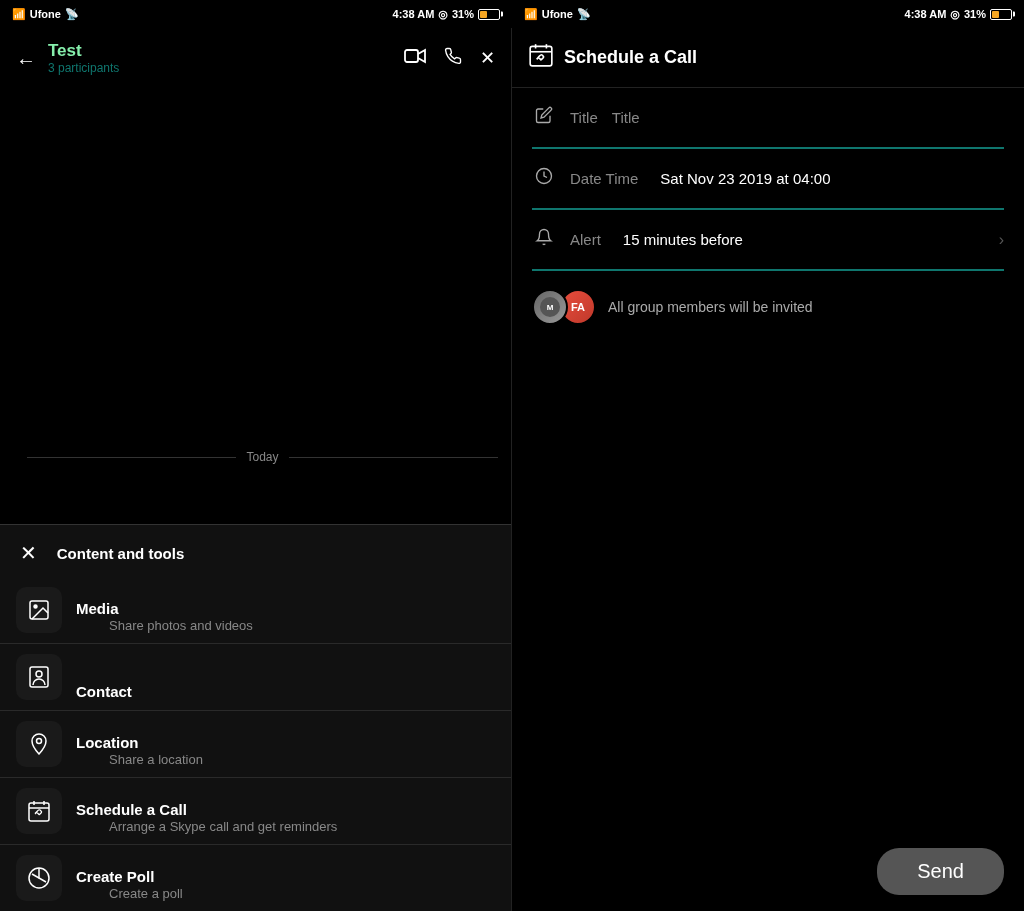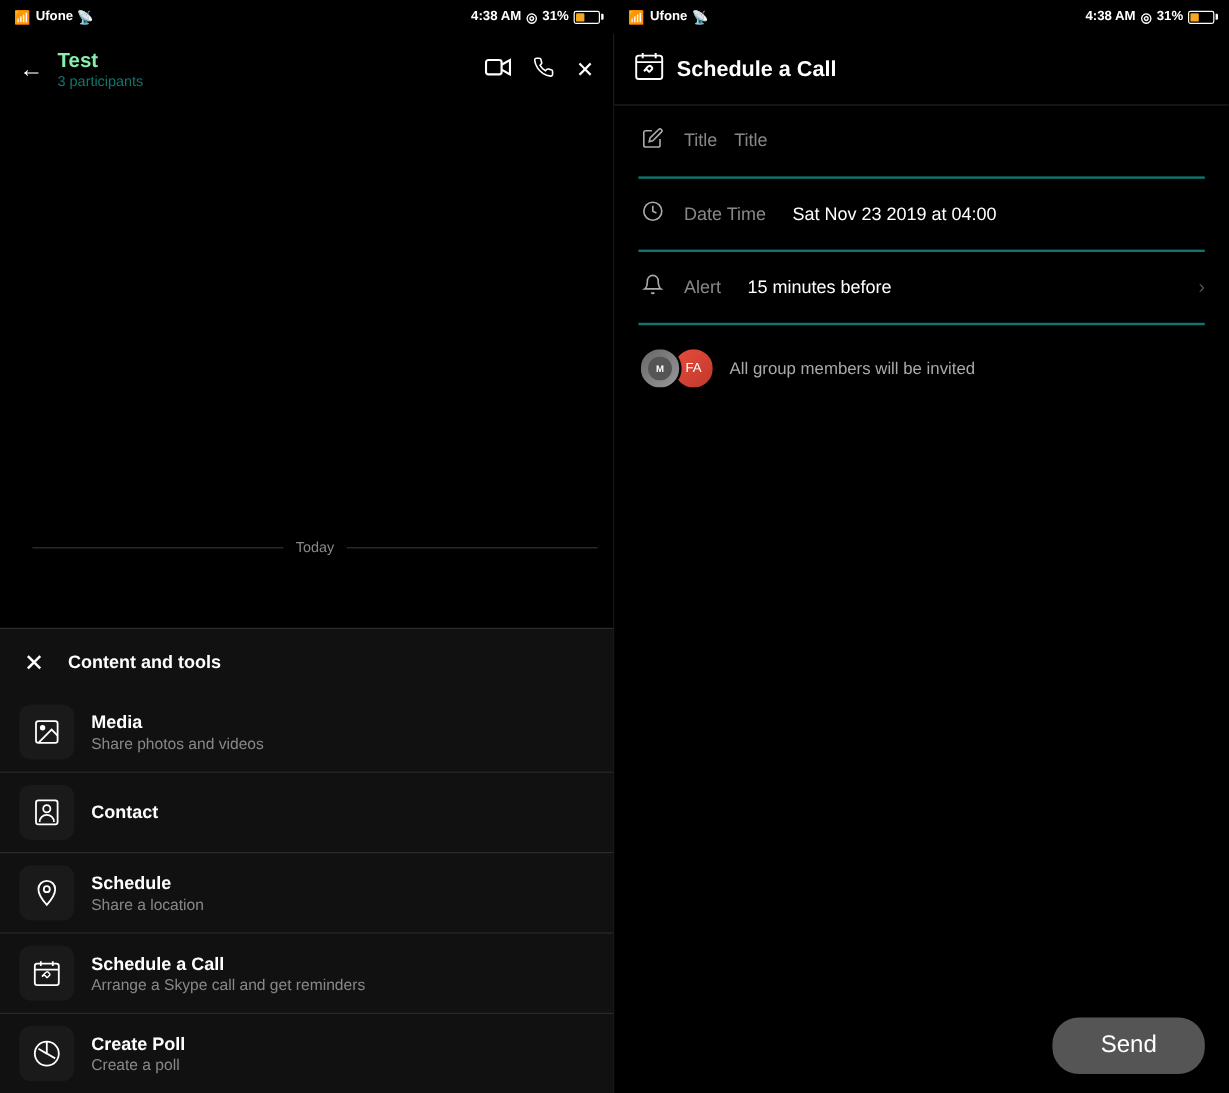--- a/index.html
+++ b/index.html
@@ -158,21 +158,21 @@
       font-size: 20px;
       cursor: pointer;
     }
     .tools-title {
       color: #fff;
       font-size: 15px;
       font-weight: 600;
     }
     .tool-item {
       display: flex;
-      align-items: center;
+      align-items: flex-end;
       padding: 10px 16px;
       gap: 14px;
       border-bottom: 1px solid #2a2a2a;
       cursor: pointer;
     }
     .tool-item:last-child {
       border-bottom: none;
     }
     .tool-icon-box {
       width: 46px;
@@ -196,20 +196,21 @@
     }
     .tool-name {
       color: #fff;
       font-size: 15px;
       font-weight: 600;
     }
     .tool-desc {
       color: #888;
       font-size: 13px;
       margin-top: 1px;
+      margin-left: 33px;
     }
 
     
     .right-panel {
       width: 512px;
       background: #000;
       display: flex;
       flex-direction: column;
     }
 
@@ -437,21 +438,21 @@
       </div>
 
       <div class="tool-item">
         <div class="tool-icon-box">
           <svg viewBox="0 0 24 24">
             <path d="M12 2C8.1 2 5 5.1 5 9c0 5.3 7 13 7 13s7-7.7 7-13c0-3.9-3.1-7-7-7z" stroke="#fff" stroke-width="1.5" fill="none"></path>
             <circle cx="12" cy="9" r="2.5" stroke="#fff" stroke-width="1.5" fill="none"></circle>
           </svg>
         </div>
         <div class="tool-text-block">
-          <div class="tool-name">Schedule</div>
+          <div class="tool-name">Location</div>
           <div class="tool-desc">Share a location</div>
         </div>
       </div>
 
       <div class="tool-item">
         <div class="tool-icon-box">
           <svg viewBox="0 0 24 24">
             <rect x="2" y="4" width="20" height="18" rx="2" stroke="#fff" stroke-width="1.5" fill="none"></rect>
             <line x1="2" y1="9" x2="22" y2="9" stroke="#fff" stroke-width="1.5"></line>
             <line x1="7" y1="2" x2="7" y2="6" stroke="#fff" stroke-width="1.5"></line>
@@ -535,21 +536,21 @@
 
       <div class="avatars-row">
         <div class="avatar-stack">
           <div class="avatar avatar-m">
             <svg width="20" height="20" viewBox="0 0 30 30">
               <circle cx="15" cy="15" r="15" fill="#555"></circle>
               <text x="15" y="20" text-anchor="middle" fill="#fff" font-size="12" font-weight="bold">M</text>
             </svg>
           </div>
           <div class="avatar avatar-fa">
-            <span style="font-size:11px;font-weight:400">FA</span>
+            <span style="font-size:11px;font-weight:700">FA</span>
           </div>
         </div>
         <span class="invited-text">All group members will be invited</span>
       </div>
 
     </div>
 
     <div class="send-area">
       <button class="send-btn">Send</button>
     </div>

